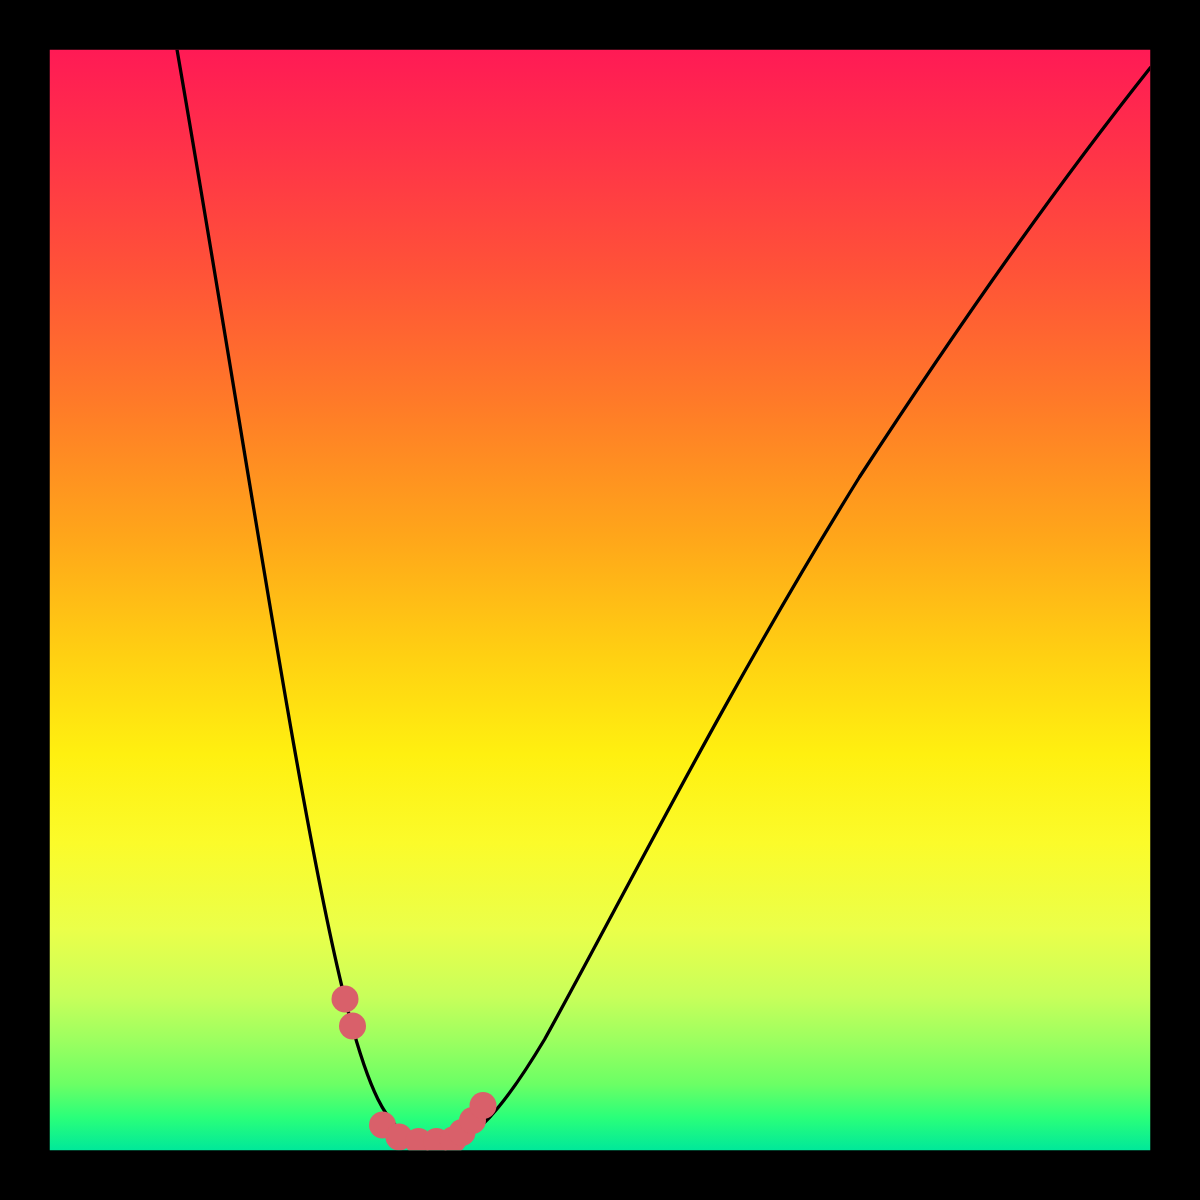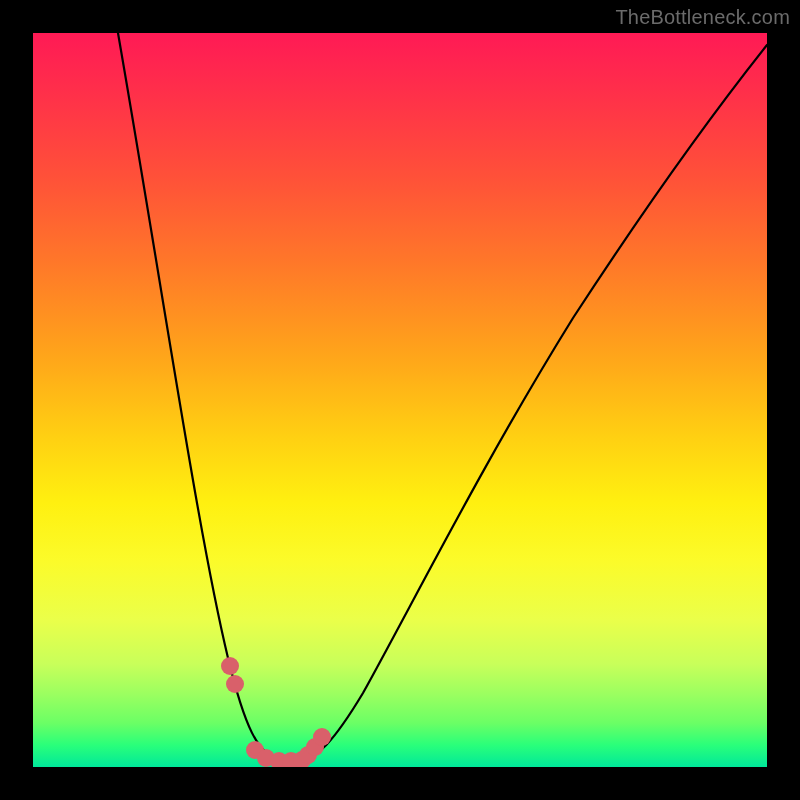--- a/index.html
+++ b/index.html
@@ -64,21 +64,20 @@
   svg.curve {
     position: absolute;
     left: 0;
     top: 0;
   }
 </style>
 </head>
 <body>
 
 <div class="frame">
-  <div class="watermark">TheBottleneck.com</div>
 
   <div class="plot">
     <div class="gradient"></div>
 
     <svg class="curve" width="734" height="734" viewBox="0 0 734 734">
       <path fill="none" stroke="#000" stroke-width="2.2" stroke-linecap="round" d="M 85 0 C 130 260, 165 500, 195 625 C 212 695, 225 720, 245 727 L 252 728 L 267 728 C 283 726, 300 710, 330 660 C 380 570, 450 430, 540 285 C 615 170, 680 80, 734 12"></path>
       <g id="dot-group">
           <circle cx="197" cy="633" r="9" fill="#d9606a"></circle>
           <circle cx="202" cy="651" r="9" fill="#d9606a"></circle>
           <circle cx="222" cy="717" r="9" fill="#d9606a"></circle>

